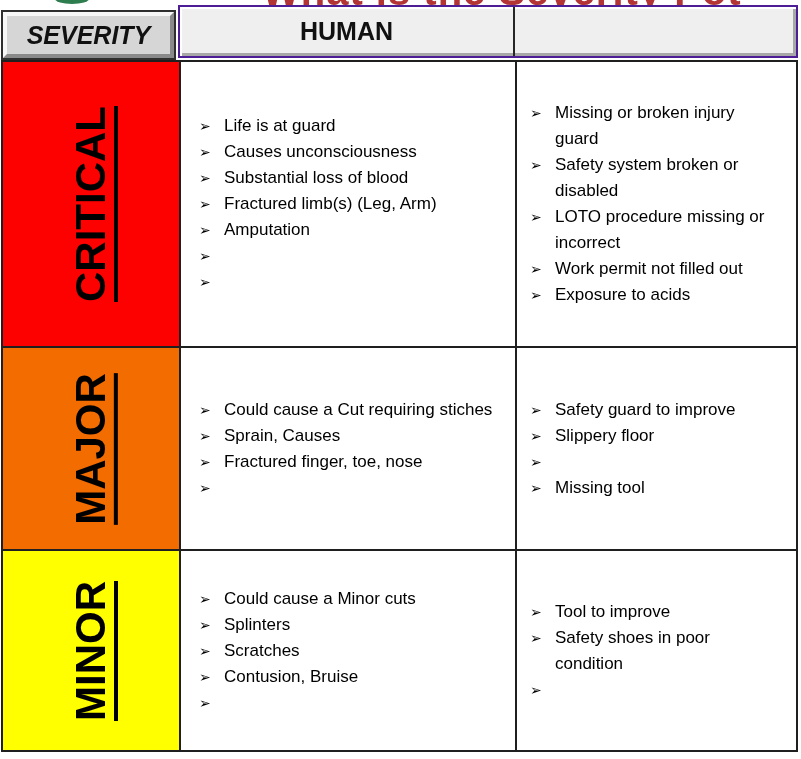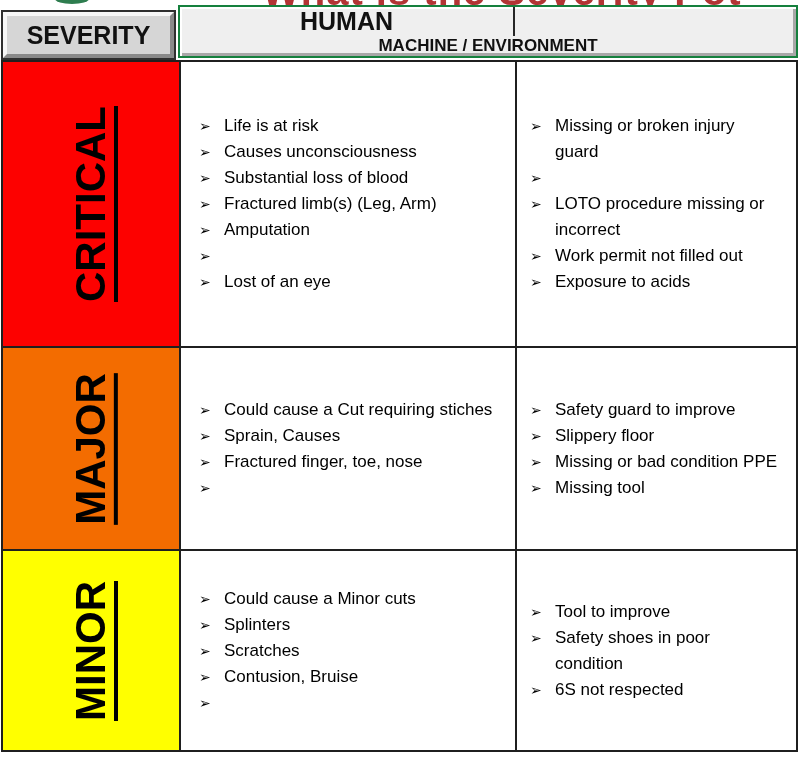--- a/index.html
+++ b/index.html
@@ -19,28 +19,27 @@
     background:#2e7d4f;border-radius:50%;
   }
   
   .hdr-severity{
     position:absolute;top:12px;left:3px;width:163px;height:38px;
     background:#d6d6d6;
     border-top:4px solid #f7f7f7;border-left:4px solid #f7f7f7;
     border-bottom:4px solid #8a8a8a;border-right:4px solid #8a8a8a;
     outline:2px solid #2f2f2f;
     display:flex;align-items:center;justify-content:center;
-    font-size:25px;font-weight:bold;color:#111;
+    font-size:25px;font-weight:bold;color:#111;font-style:italic;
   }
   .hdr-box{
     position:absolute;top:5px;left:178px;width:616px;height:49px;
-    background:#efefef;border:2px solid #15803d;
+    background:#efefef;border:2px solid #4c1d95;
     box-shadow:inset 2px 2px 0 #ffffff, inset -3px -3px 0 #a8a8a8;
     display:flex;
-    flex-direction:column;
   }
   .hdr-cell{display:flex;align-items:center;justify-content:center;color:#111;font-weight:bold;}
   .hdr-human{width:333px;font-size:25px;border-right:2px solid #262626;}
   .hdr-machine{flex:1;font-size:17px;}
   
   .tbl{
     position:absolute;top:60px;left:1px;
     display:grid;
     grid-template-columns:176px 334px 279px;
     grid-template-rows:284px 201px 199px;
@@ -78,34 +77,31 @@
 
 <div class="logo-sliver"></div>
 
 <div class="hdr-severity">
   <span>SEVERITY</span>
 </div>
 <div class="hdr-box">
   <div class="hdr-cell hdr-human">
     <span>HUMAN</span>
   </div>
-  <div class="hdr-cell hdr-machine">
-    <span>MACHINE / ENVIRONMENT</span>
-  </div>
 </div>
 
 <div class="tbl">
 
   <div class="cell sev-cell" style="background: rgb(253, 1, 0);">
     <span class="sev-label">CRITICAL</span>
   </div>
   <div class="cell list-cell human">
       <div class="li">
         <span class="bullet">➢</span>
-        <span class="txt">Life is at risk</span>
+        <span class="txt">Life is at guard</span>
       </div>
       <div class="li">
         <span class="bullet">➢</span>
         <span class="txt">Causes unconsciousness</span>
       </div>
       <div class="li">
         <span class="bullet">➢</span>
         <span class="txt">Substantial loss of blood</span>
       </div>
       <div class="li">
@@ -114,31 +110,32 @@
       </div>
       <div class="li">
         <span class="bullet">➢</span>
         <span class="txt">Amputation</span>
       </div>
       <div class="li">
         <span class="bullet">➢</span>
       </div>
       <div class="li">
         <span class="bullet">➢</span>
-        <span class="txt">Lost of an eye</span>
       </div>
     </div>
   <div class="cell list-cell machine">
       <div class="li">
         <span class="bullet">➢</span>
         <span class="txt">Missing or broken injury
 guard</span>
       </div>
       <div class="li">
         <span class="bullet">➢</span>
+        <span class="txt">Safety system broken or
+disabled</span>
       </div>
       <div class="li">
         <span class="bullet">➢</span>
         <span class="txt">LOTO procedure missing or
 incorrect</span>
       </div>
       <div class="li">
         <span class="bullet">➢</span>
         <span class="txt">Work permit not filled out</span>
       </div>
@@ -172,21 +169,20 @@
       <div class="li">
         <span class="bullet">➢</span>
         <span class="txt">Safety guard to improve</span>
       </div>
       <div class="li">
         <span class="bullet">➢</span>
         <span class="txt">Slippery floor</span>
       </div>
       <div class="li">
         <span class="bullet">➢</span>
-        <span class="txt">Missing or bad condition PPE</span>
       </div>
       <div class="li">
         <span class="bullet">➢</span>
         <span class="txt">Missing tool</span>
       </div>
     </div>
 
   <div class="cell sev-cell" style="background: rgb(255, 255, 0);">
     <span class="sev-label">MINOR</span>
   </div>
@@ -216,18 +212,17 @@
         <span class="bullet">➢</span>
         <span class="txt">Tool to improve</span>
       </div>
       <div class="li">
         <span class="bullet">➢</span>
         <span class="txt">Safety shoes in poor
 condition</span>
       </div>
       <div class="li">
         <span class="bullet">➢</span>
-        <span class="txt">6S not respected</span>
       </div>
     </div>
 </div>
 
 <div class="bottom-strip"></div>
 
 </body></html>

